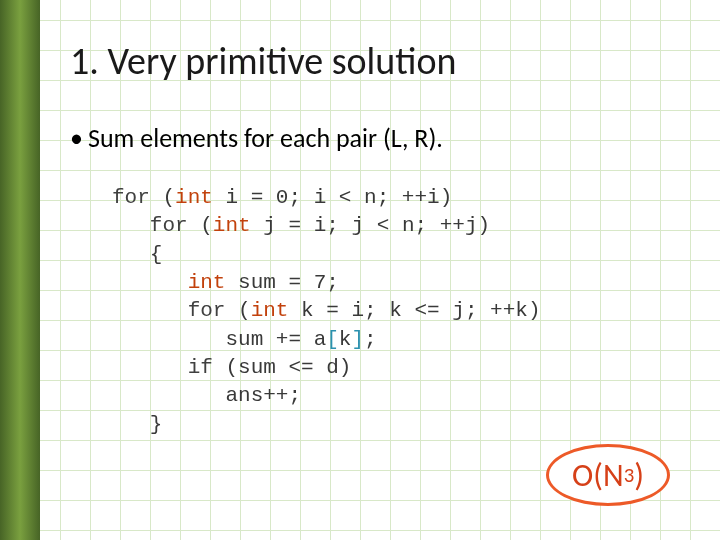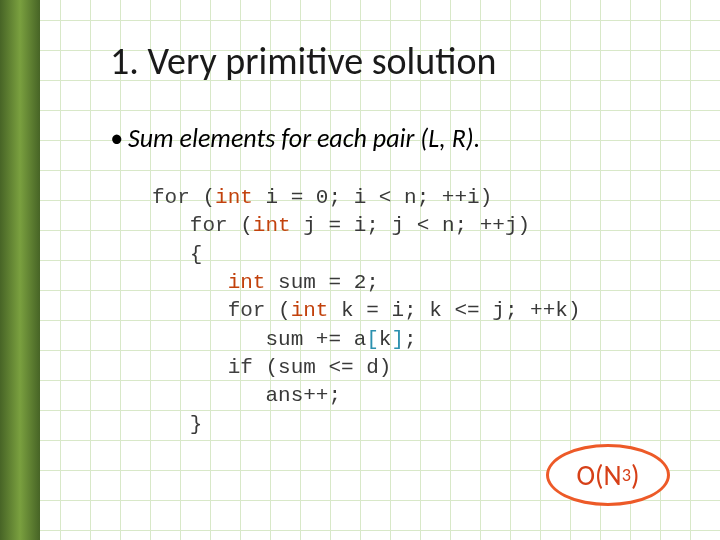--- a/index.html
+++ b/index.html
@@ -25,35 +25,33 @@
     position: absolute;
     top: 0; bottom: 0; left: 0;
     width: 40px;
     background: linear-gradient(to right, #476426 0%, #7aa03f 50%, #476426 100%);
     z-index: 1;
   }
   .content {
     position: absolute;
     left: 70px; top: 38px; right: 30px; bottom: 20px;
     z-index: 2;
-    margin-left: 40px;
   }
   .title {
     font-size: 38px;
     color: #1a1a1a;
     font-weight: 400;
     margin-bottom: 38px;
   }
   .bullet-line {
     font-size: 26px;
     color: #000;
     margin-left: 18px;
     margin-bottom: 30px;
     position: relative;
-    font-style: italic;
   }
   .bullet-line::before {
     content: "•";
     position: absolute;
     left: -18px;
     top: 0;
     color: #000;
   }
   .code-block {
     font-family: Consolas, "Courier New", monospace;
@@ -74,41 +72,41 @@
     bottom: 34px;
     width: 124px;
     height: 62px;
     border: 3px solid #ed5a28;
     border-radius: 50%;
     background: #fff;
     display: flex;
     align-items: center;
     justify-content: center;
     z-index: 3;
-    font-size: 28px;
+    font-size: 32px;
     color: #d64018;
     font-family: Calibri, "Segoe UI", Arial, sans-serif;
   }
   .badge sup { font-size: 0.65em; vertical-align: super; line-height: 0; }
 </style>
 </head>
 <body>
 
 <div class="grid-bg"></div>
 <div class="accent-bar"></div>
 
 <div class="content">
   <h1 class="title">1. Very primitive solution</h1>
 
   <p class="bullet-line">Sum elements for each pair (L, R).</p>
 
   <div class="code-block"><span class="kw">for</span> (<span class="type">int</span><span> i = 0; i &lt; n; ++i)</span>
    <span class="kw">for</span> (<span class="type">int</span><span> j = i; j &lt; n; ++j)</span>
    <span>{</span>
-      <span class="type">int</span><span> sum = 2;</span>
+      <span class="type">int</span><span> sum = 7;</span>
       <span class="kw">for</span> (<span class="type">int</span><span> k = i; k &lt;= j; ++k)</span>
          <span>sum += a</span><span class="br-l">[</span><span>k</span><span class="br-r">]</span><span>;</span>
       <span class="kw">if</span><span> (sum &lt;= d)</span>
          <span>ans++;</span>
    <span>}</span></div>
 </div>
 
 <div class="badge">
   <span>O(N</span>
     <sup>3</sup>

